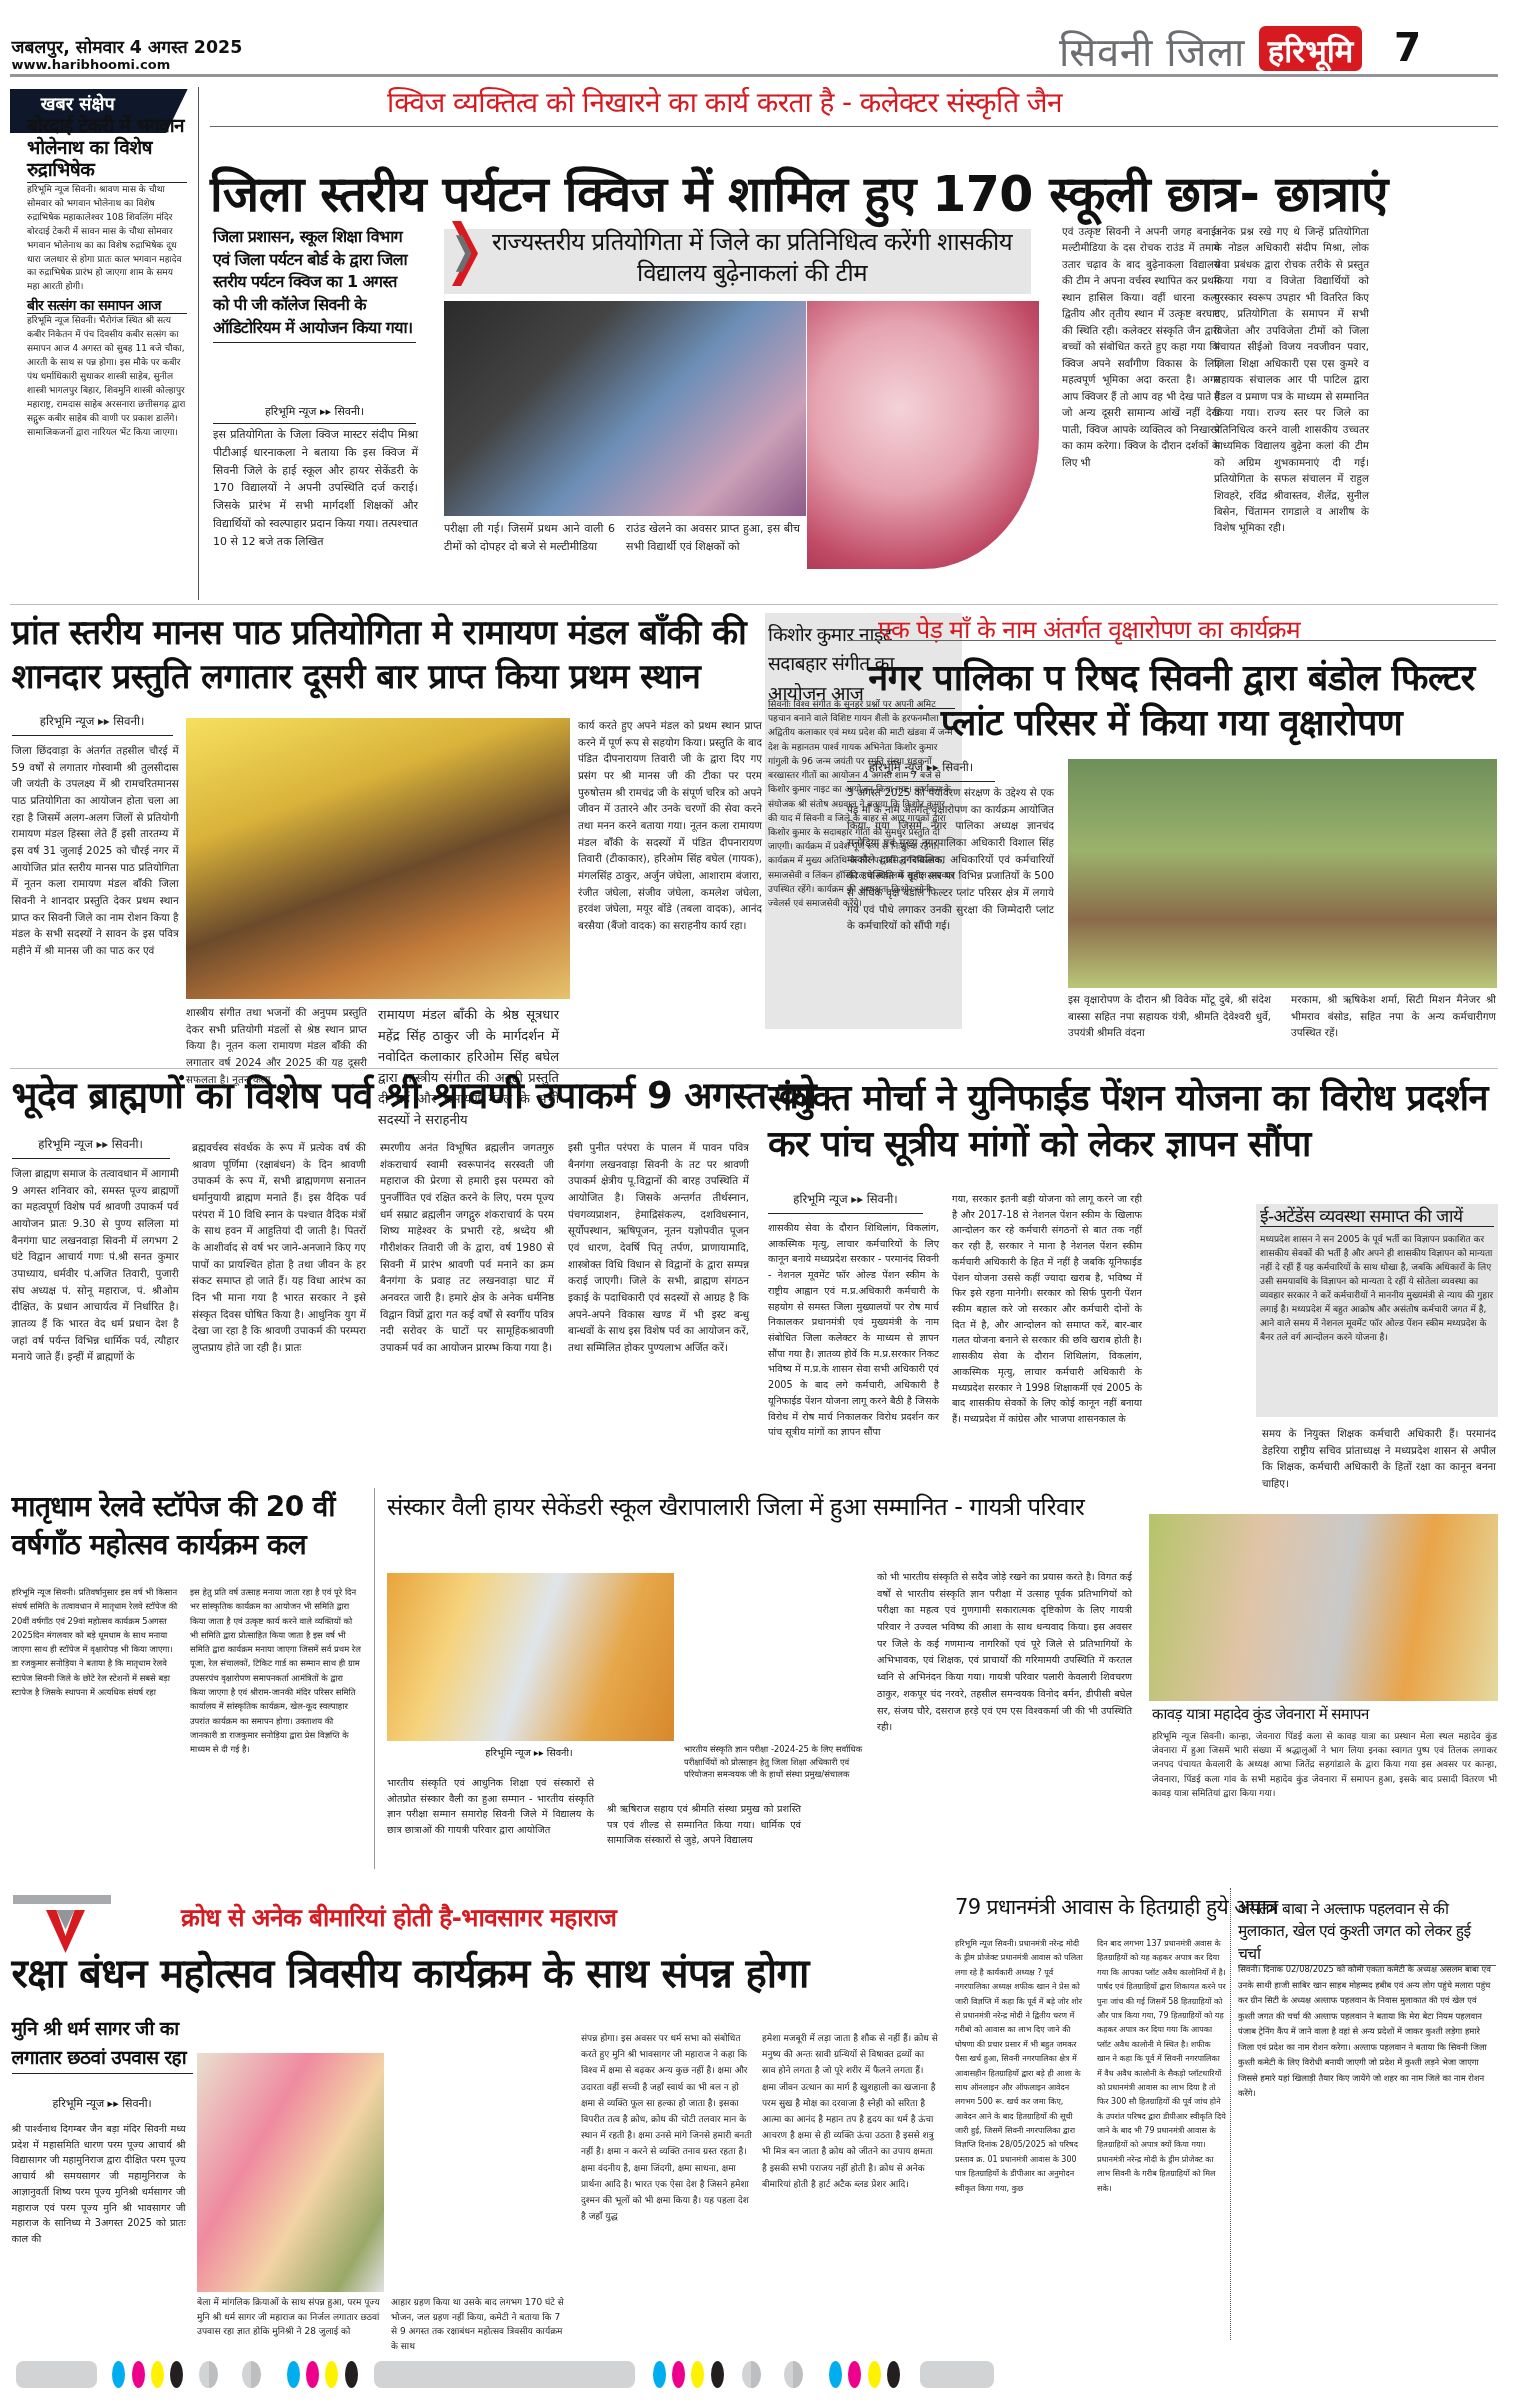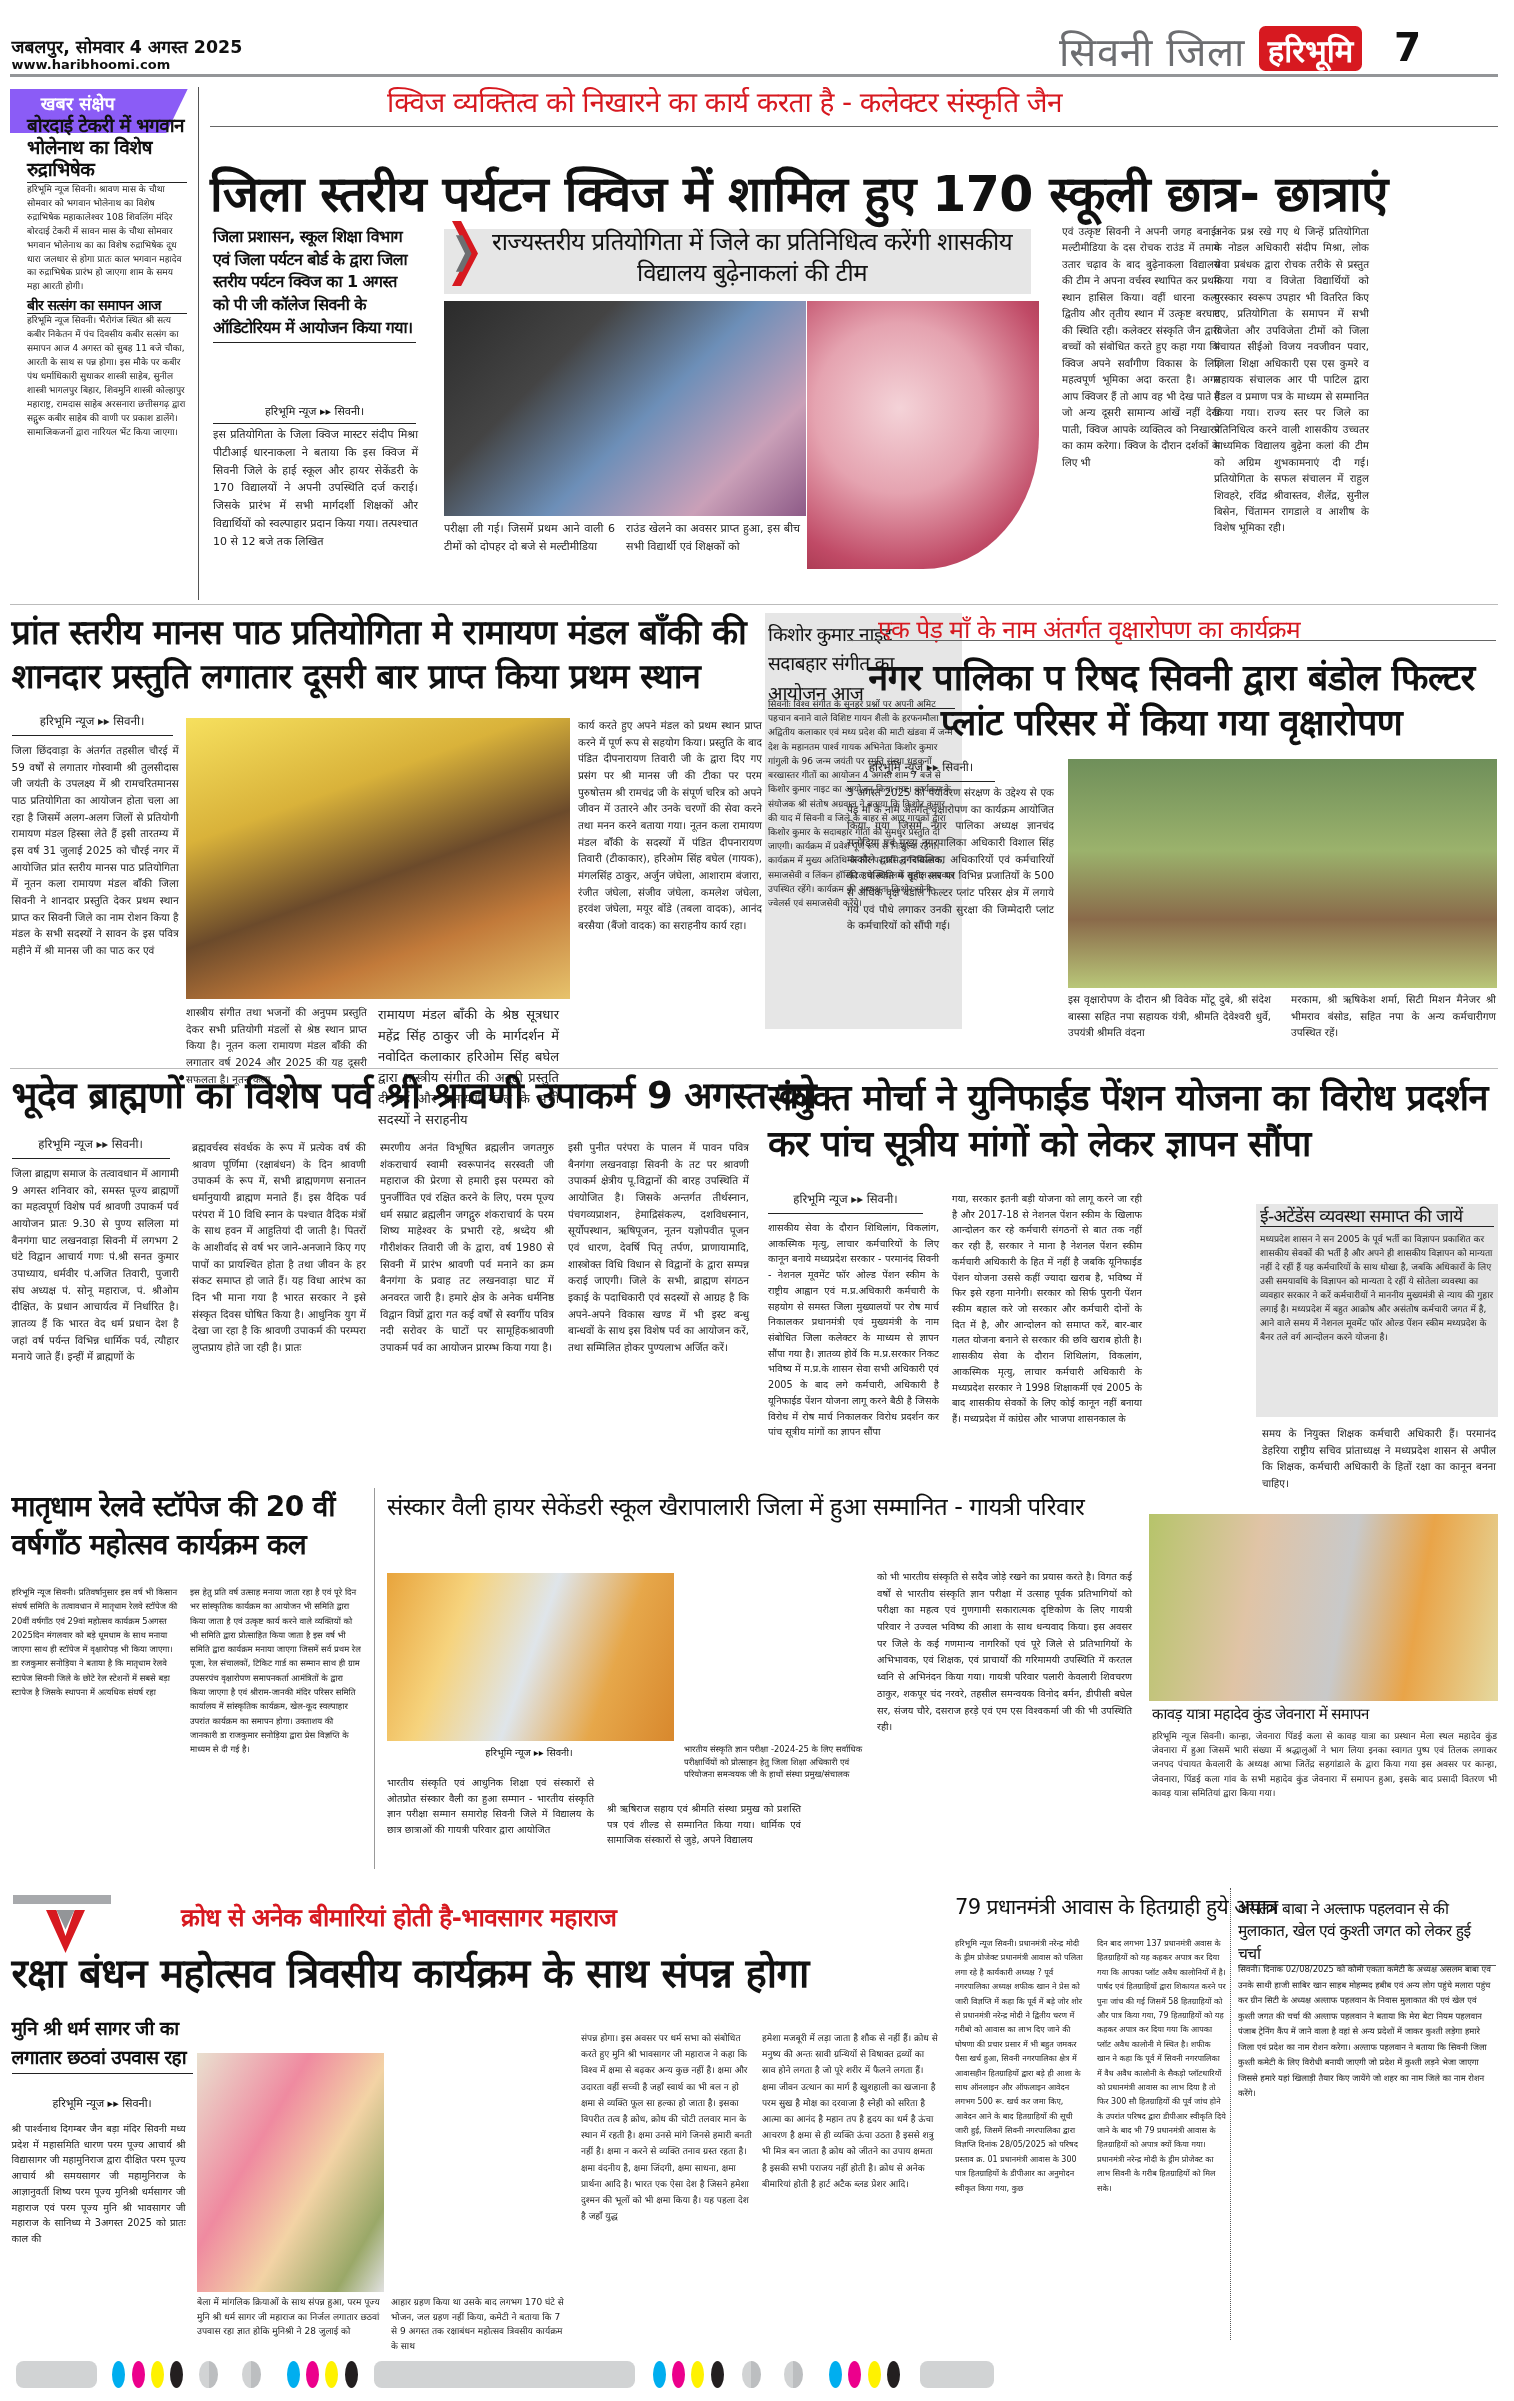--- a/index.html
+++ b/index.html
@@ -20,21 +20,21 @@
 
 <div class="abs" style="left:11.6px;top:34px;font-size:17.4px;font-weight:bold;">जबलपुर, सोमवार 4 अगस्त 2025</div>
 <div class="abs" style="left:11.6px;top:57px;font-size:13px;font-weight:bold;">www.haribhoomi.com</div>
 <div class="abs" style="left:1059px;top:23px;font-size:40px;font-weight:normal;color:#6d6e71;letter-spacing:0.6px;">सिवनी जिला</div>
 <div class="abs" style="left:1259px;top:26px;width:103px;height:45px;background:#d71920;border-radius:6.5px;display:flex;align-items:flex-end;justify-content:center;">
   <span style="color:#fff;font-size:31px;font-weight:bold;">हरिभूमि</span>
 </div>
 <div class="abs" style="left:1394px;top:24.5px;font-size:39px;font-weight:bold;">7</div>
 <div class="rule" style="left:9.7px;top:74px;width:1488px;height:3.2px;background:#939598;"></div>
 
-<div class="abs" style="left:9.7px;top:89px;width:178px;height:44px;background:#8b5cf6;clip-path:polygon(0 0,100% 0,88% 100%,0 100%);">
+<div class="abs" style="left:9.7px;top:89px;width:178px;height:44px;background:#0f172a;clip-path:polygon(0 0,100% 0,88% 100%,0 100%);">
   <span style="position:absolute;left:31px;top:1.9px;color:#fff;font-size:18px;font-weight:bold;">खबर संक्षेप</span>
 </div>
 <div class="abs" style="left:27px;top:115px;width:160px;">
   <div class="hl" style="font-size:19px;border-bottom:1.3px solid #222;padding-bottom:1.3px;">बोरदाई टेकरी में भगवान भोलेनाथ का विशेष रुद्राभिषेक</div>
   <div class="body-text" style="font-size:9px;line-height:1.55;text-align:left;">हरिभूमि न्यूज सिवनी। श्रावण मास के चौथा सोमवार को भगवान भोलेनाथ का विशेष रुद्राभिषेक महाकालेश्वर 108 शिवलिंग मंदिर बोरदाई टेकरी में सावन मास के चौथा सोमवार भगवान भोलेनाथ का का विशेष रुद्राभिषेक दूध धारा जलधार से होगा प्रातः काल भगवान महादेव का रुद्राभिषेक प्रारंभ हो जाएगा शाम के समय महा आरती होगी।</div>
   <div class="hl" style="font-size:14px;border-bottom:1.3px solid #222;margin-top:2.6px;">बीर सत्संग का समापन आज</div>
   <div class="body-text" style="font-size:9px;line-height:1.55;text-align:left;">हरिभूमि न्यूज सिवनी। भैरोगंज स्थित श्री सत्य कबीर निकेतन में पंच दिवसीय कबीर सत्संग का समापन आज 4 अगस्त को सुबह 11 बजे चौका, आरती के साथ स पन्न होगा। इस मौके पर कबीर पंथ धर्माधिकारी सुधाकर शास्त्री साहेब, सुनील शास्त्री भागलपुर बिहार, शिवमुनि शास्त्री कोल्हापुर महाराष्ट्र, रामदास साहेब अरसनारा छत्तीसगढ़ द्वारा सद्गुरू कबीर साहेब की वाणी पर प्रकाश डालेंगे। सामाजिकजनों द्वारा नारियल भेंट किया जाएगा।</div>
 </div>
 <div class="vline" style="left:198px;top:87px;height:513px;"></div>
 

